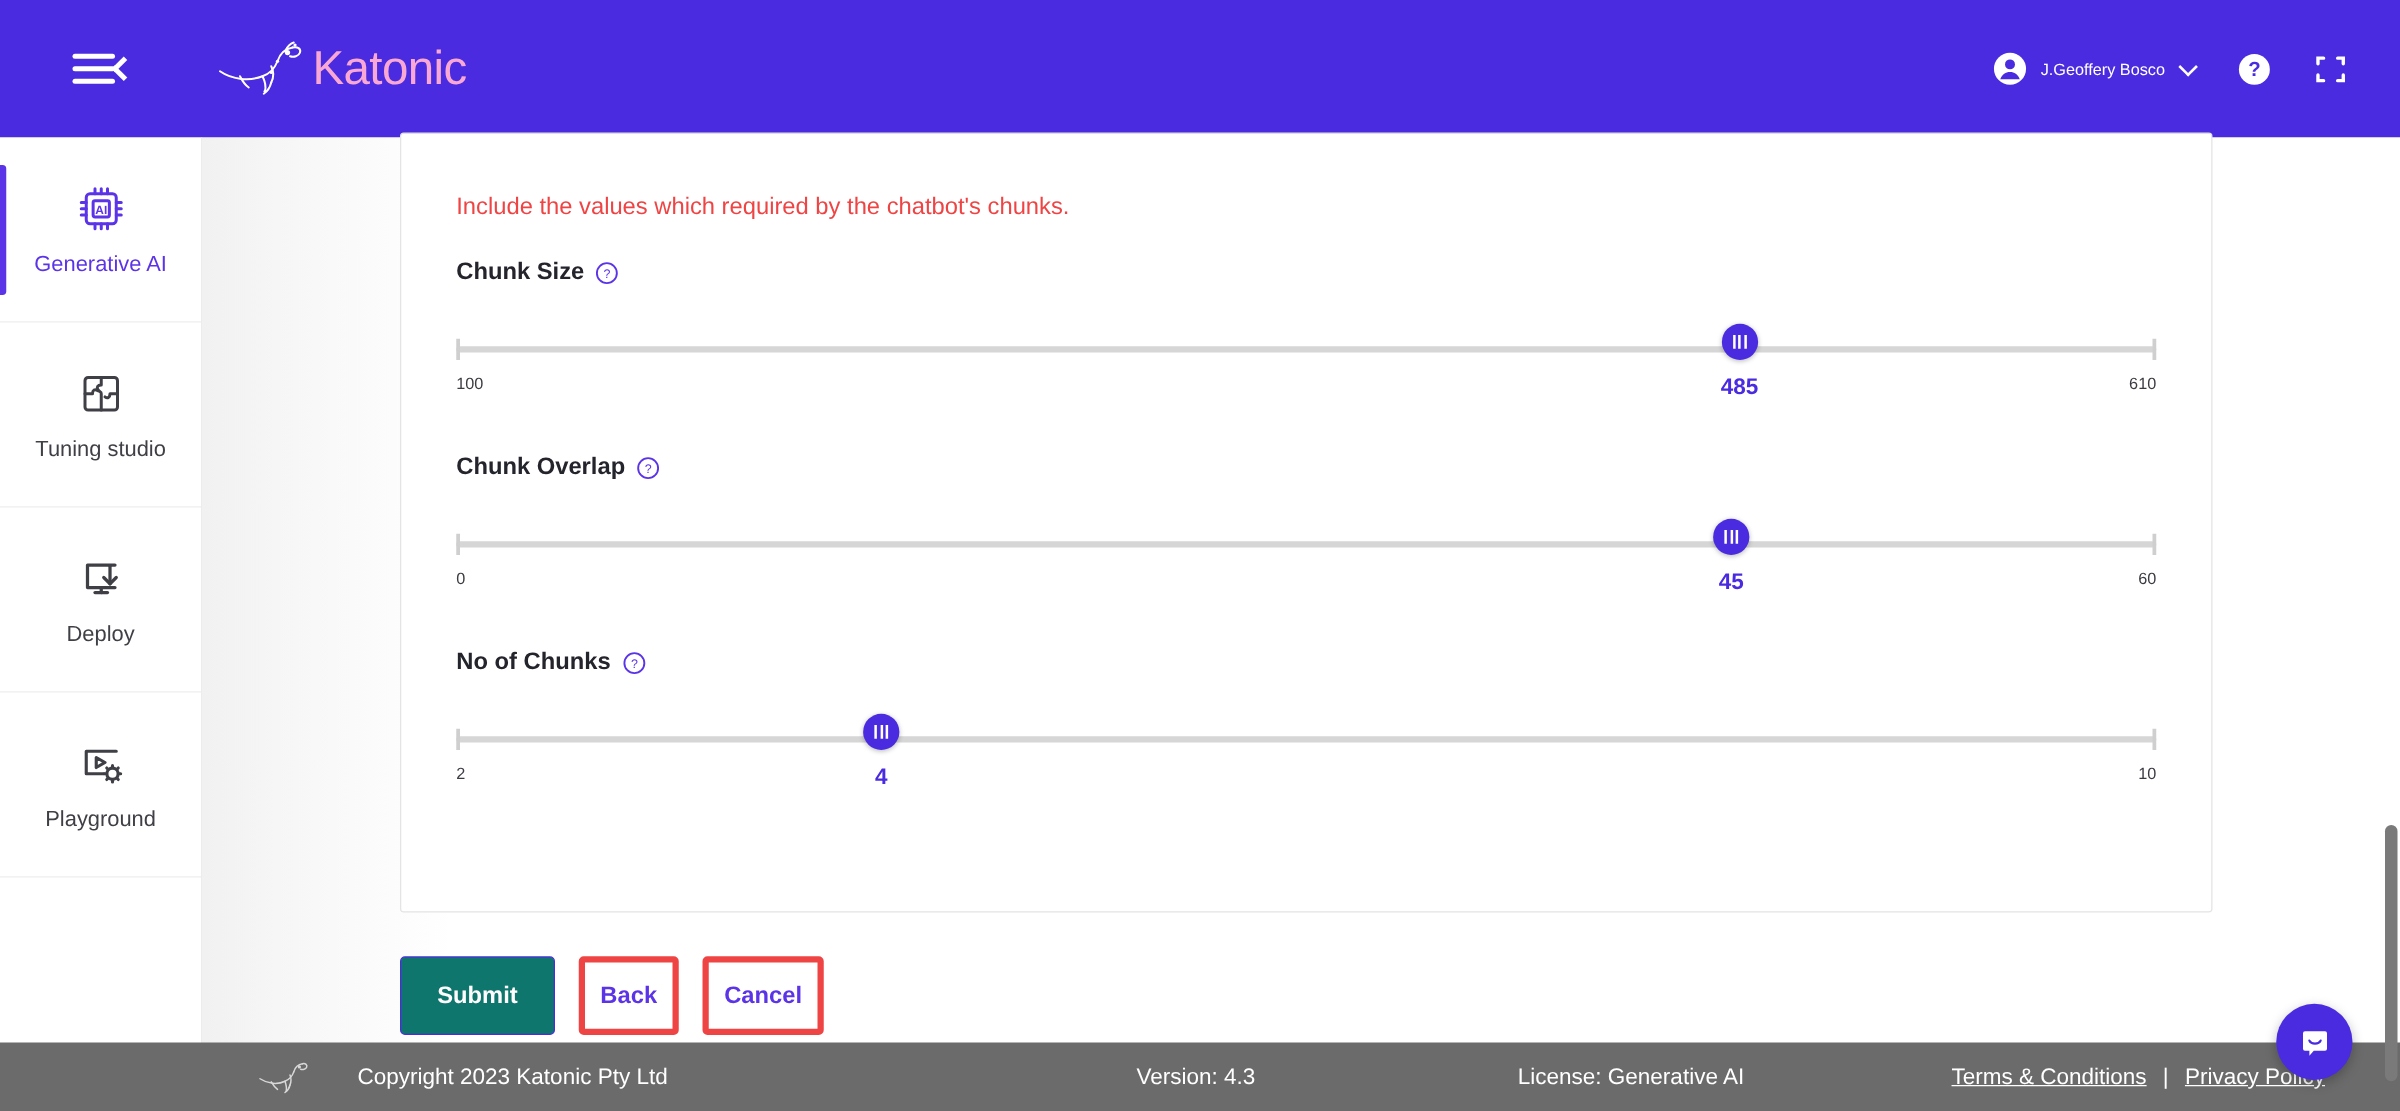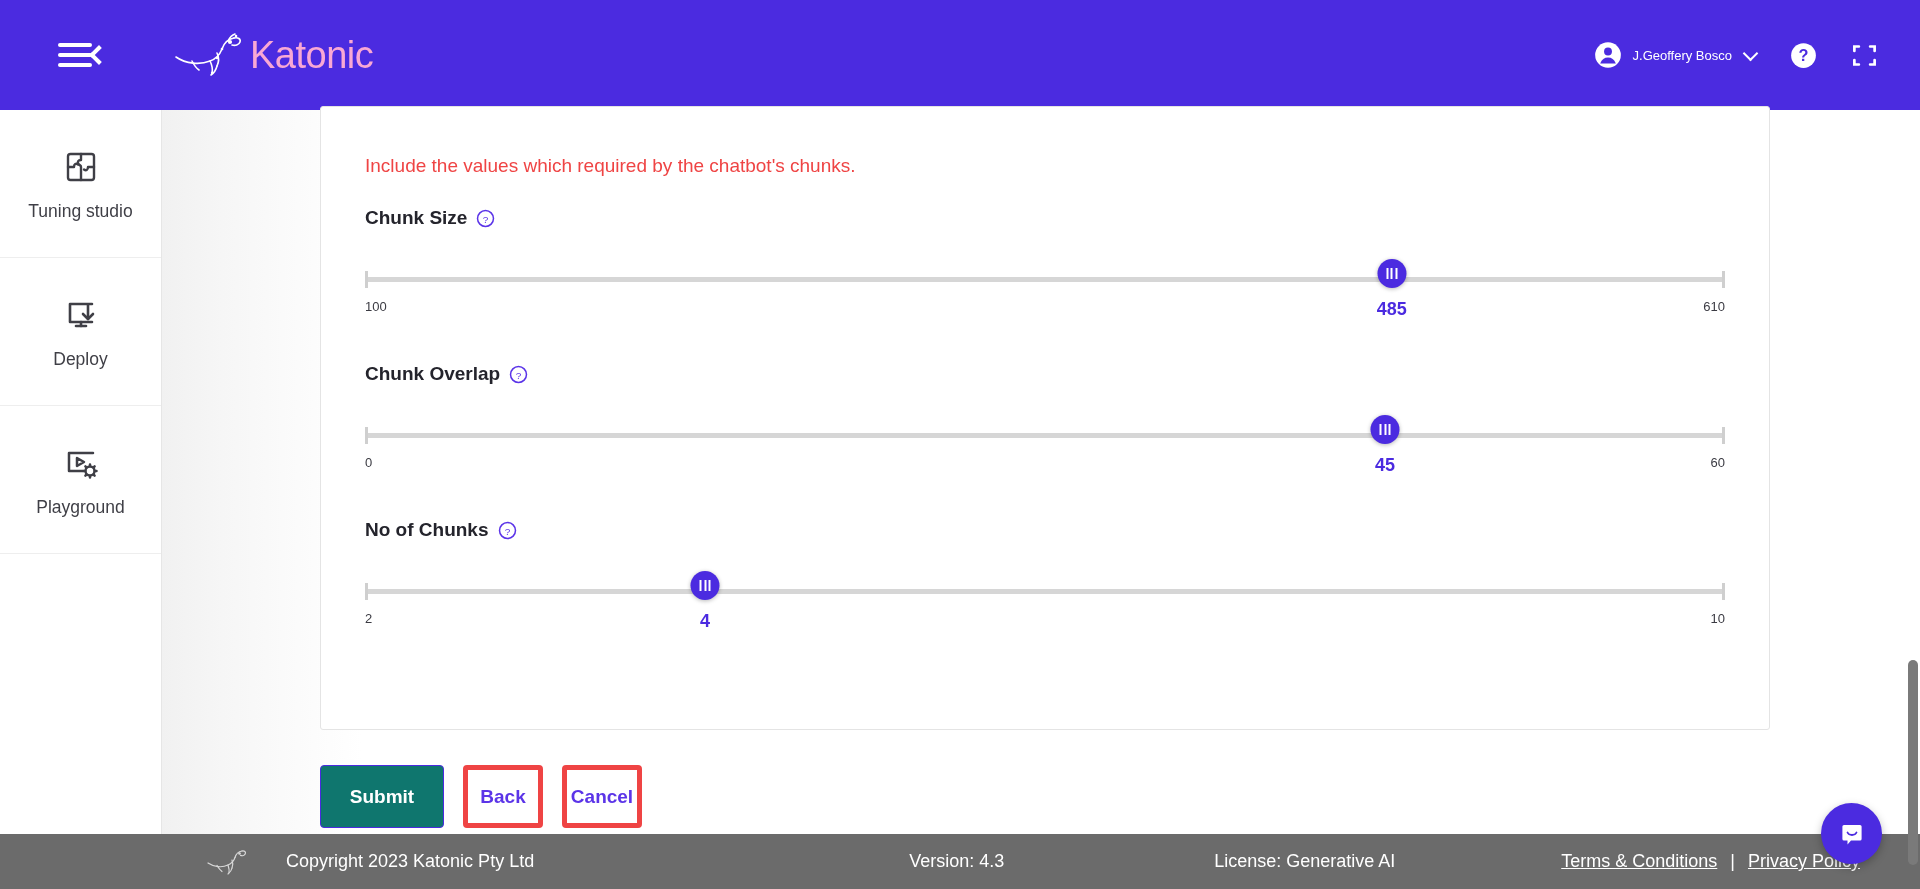--- a/index.html
+++ b/index.html
@@ -168,21 +168,21 @@
     display: flex; align-items: center; justify-content: center;
     height: 63px;
   }
   .btn-submit {
     width: 124px; background: #0f766e; color: #fff; border: 1px solid #4B2BE0;
   }
   .btn-outline {
     background: #fff; color: #5b34e8; border: 5px solid #ef4444;
   }
   .btn-back { width: 80px; }
-  .btn-cancel { width: 80px; }
+  .btn-cancel { width: 97px; }
 
   
   .footer {
     position: absolute; left: 0; bottom: 0;
     width: 1920px; height: 55px;
     background: #6b6b6b;
     display: flex; align-items: center;
     color: #ffffff; font-size: 18px;
     z-index: 10;
     gap: 28px;
@@ -273,20 +273,35 @@
         <path d="M7 20 H3 V16"></path>
       </g>
     </svg>
   </div>
 </div>
 
 <div class="page-bg"></div>
 
 <div class="sidebar">
 
+  <div class="nav-item active">
+    <span class="accent"></span>
+    <svg class="nav-icon" viewBox="0 0 44 44">
+      <g fill="none" stroke="#5b34e8" stroke-width="2.4" stroke-linecap="round">
+        <rect x="10" y="10" width="24" height="24" rx="3"></rect>
+        <rect x="15.5" y="15.5" width="13" height="13" rx="1.5"></rect>
+        <path d="M17 6 V10 M22 6 V10 M27 6 V10"></path>
+        <path d="M17 34 V38 M22 34 V38 M27 34 V38"></path>
+        <path d="M6 17 H10 M6 22 H10 M6 27 H10"></path>
+        <path d="M34 17 H38 M34 22 H38 M34 27 H38"></path>
+      </g>
+      <text x="22" y="26.5" text-anchor="middle" font-size="9.5" font-weight="bold" font-family="Liberation Sans, sans-serif" fill="#5b34e8">AI</text>
+    </svg>
+    <span class="nav-label">Generative AI</span>
+  </div>
 
   <div class="nav-item">
     <svg class="nav-icon" viewBox="0 0 44 44">
       <g fill="none" stroke="#3f3f46" stroke-width="2.4" stroke-linejoin="round" stroke-linecap="round">
         <rect x="9" y="9" width="26" height="26" rx="2.5"></rect>
         <path d="M22 9 V15 C19 15 18 17 19.5 19 C21 21 22 20 22 22 V35"></path>
         <path d="M9 22 H15 C15 19 17 18 19 19.5"></path>
         <path d="M35 22 H29 C29 25 27 26 25 24.5"></path>
       </g>
     </svg>

